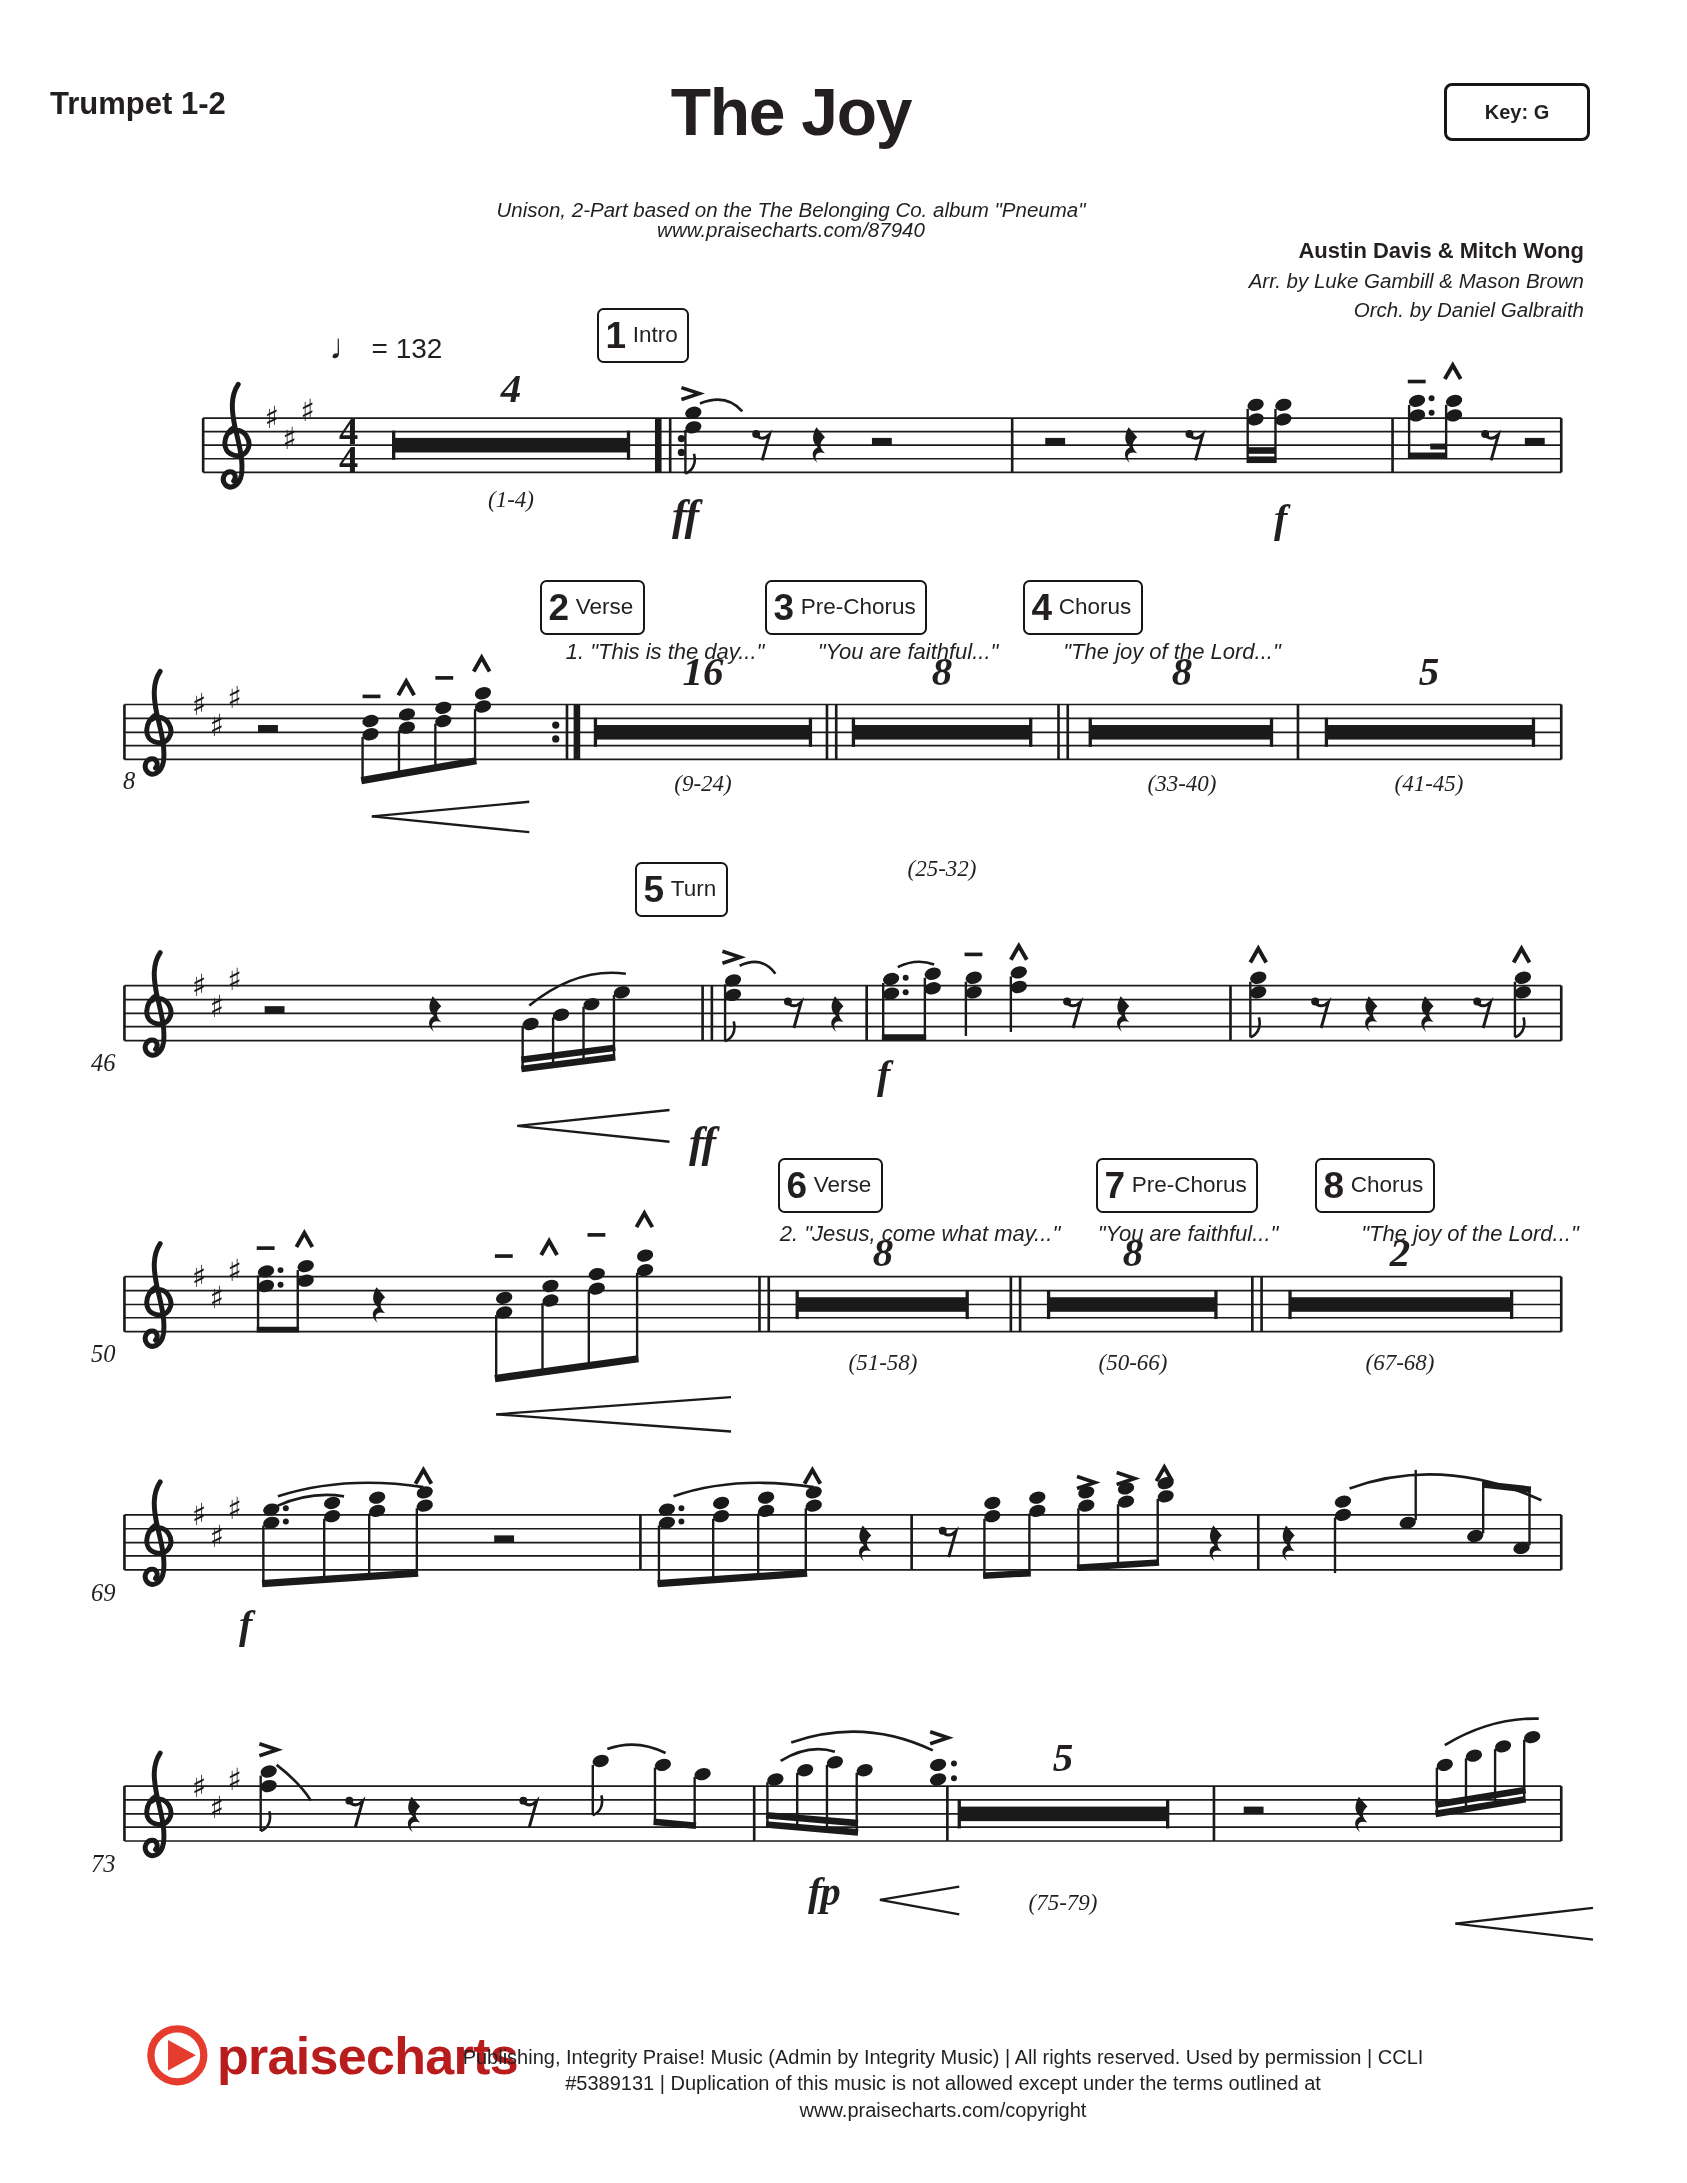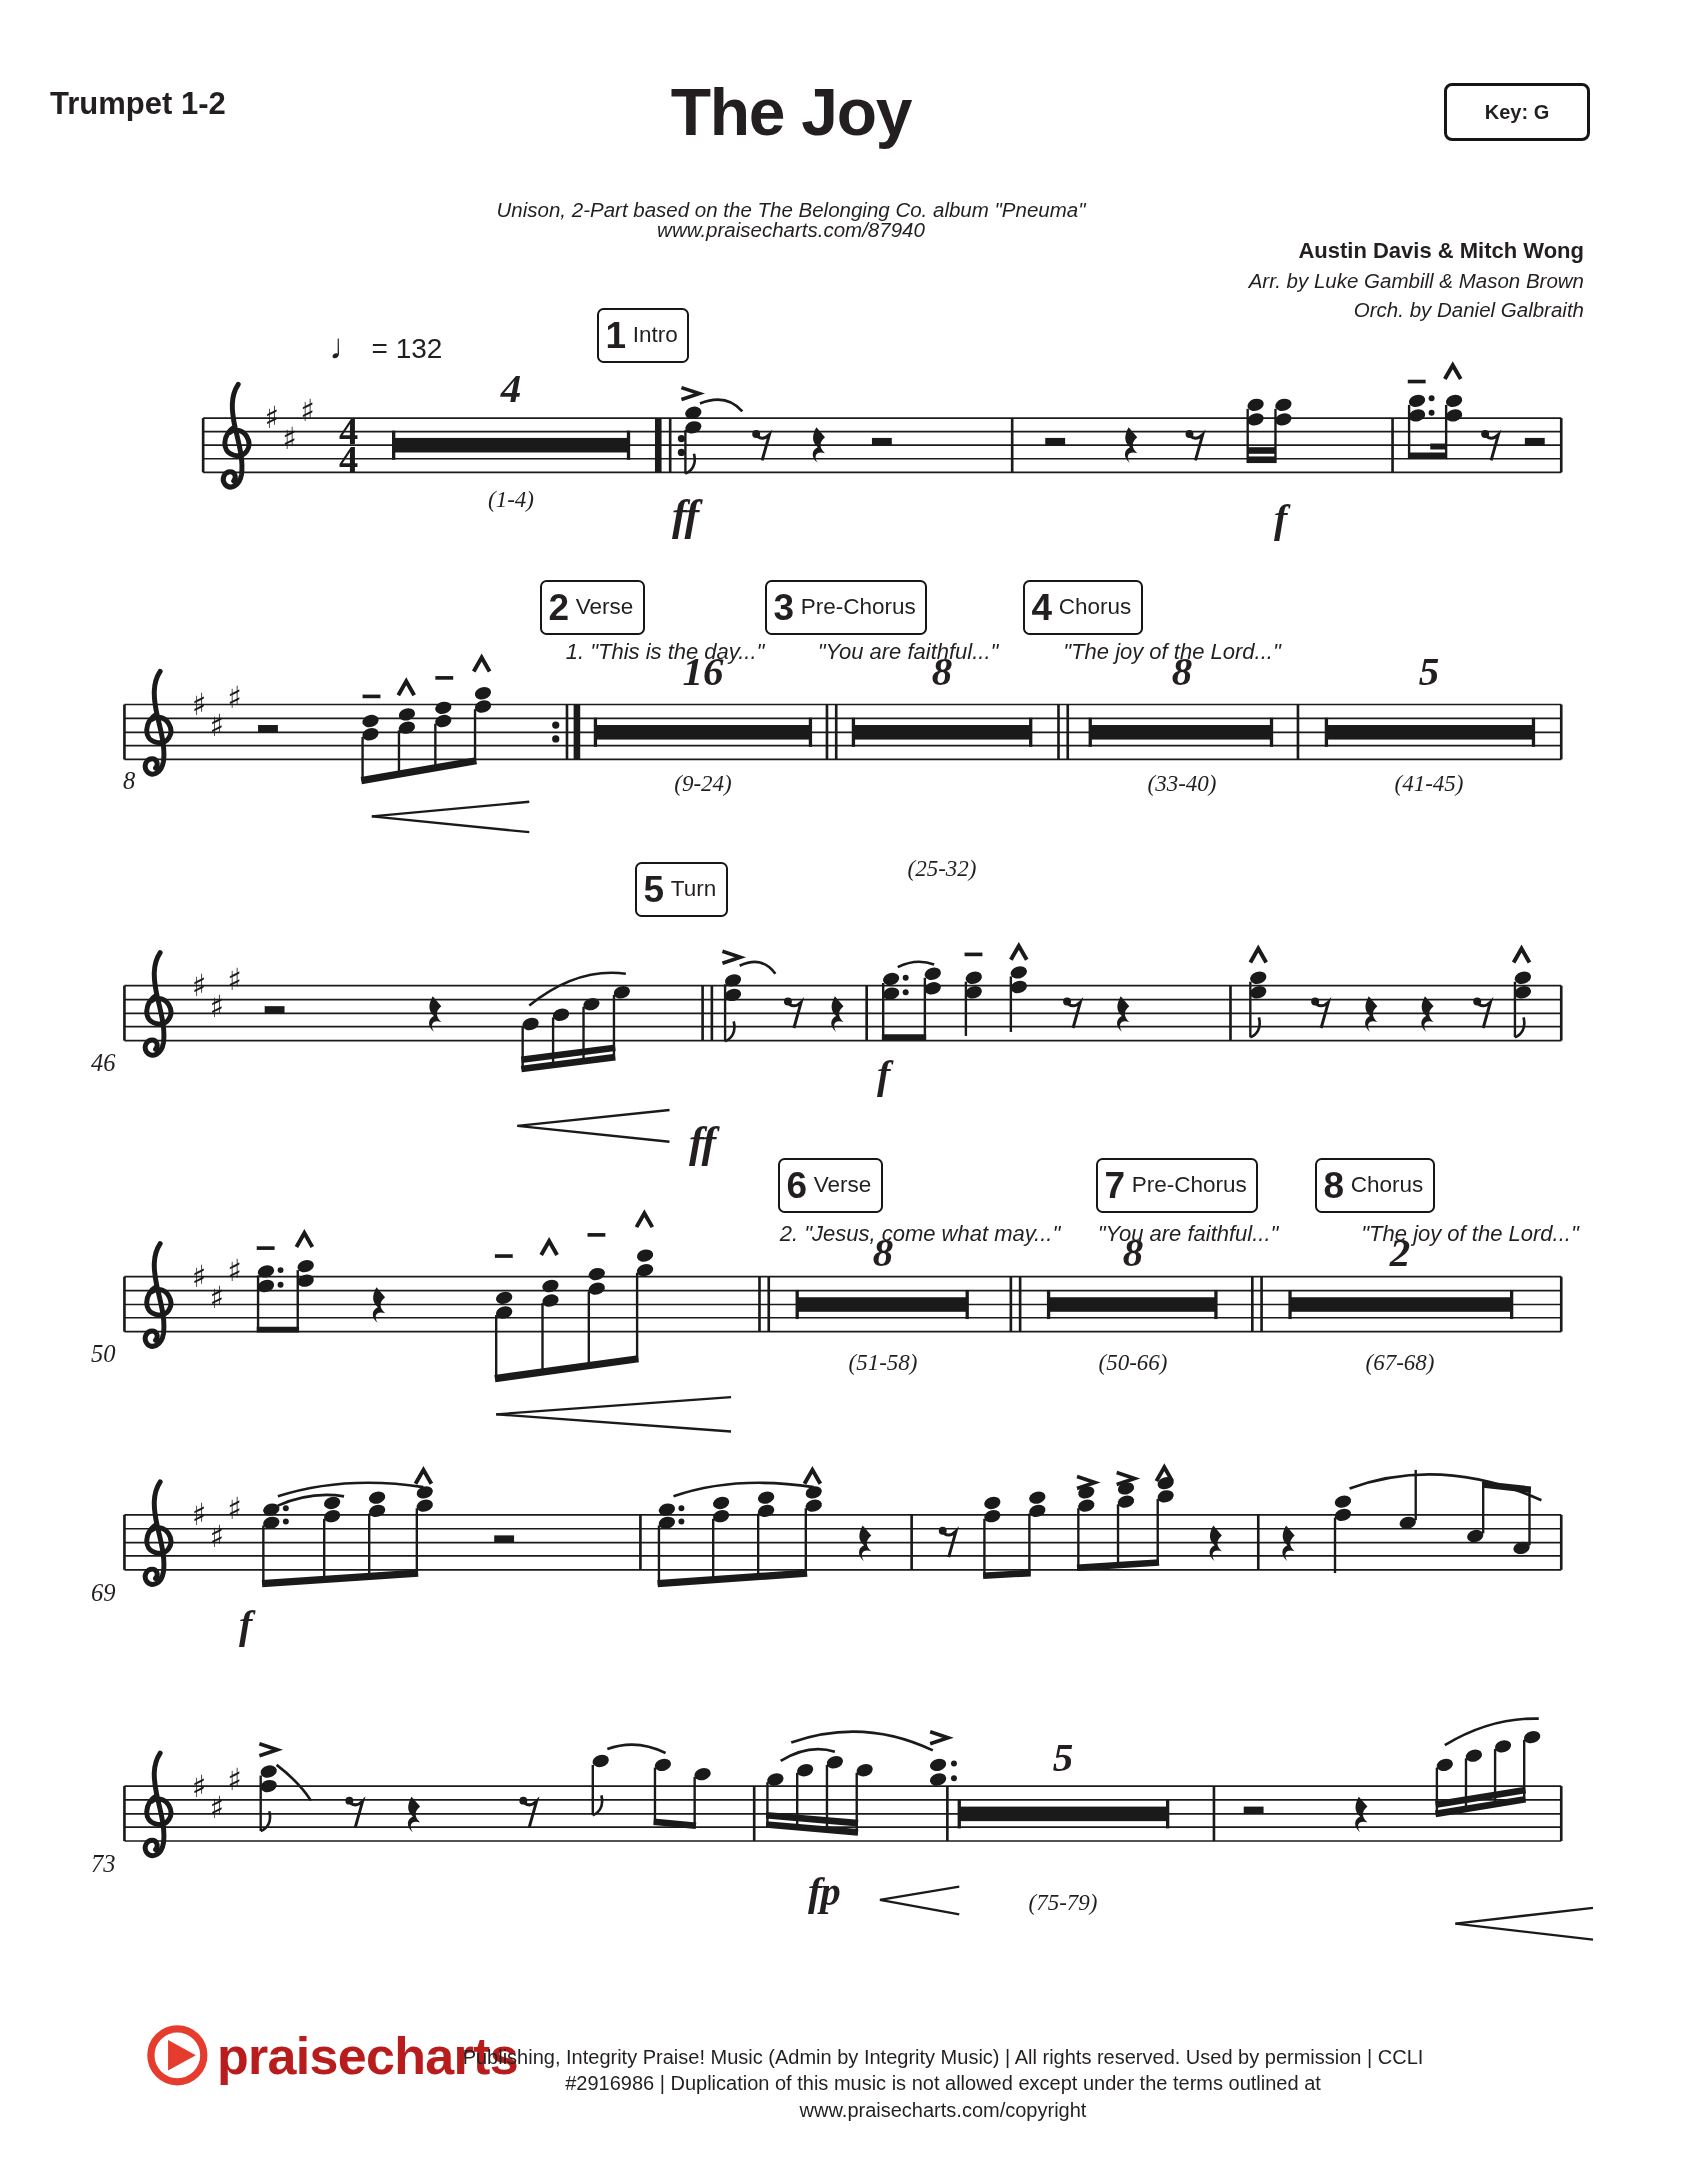--- a/index.html
+++ b/index.html
@@ -654,17 +654,17 @@
 
   <div class="abs dyn" style="left:672px;top:490px;font-size:44px;">ff</div>
   <div class="abs dyn" style="left:1274px;top:495px;font-size:40px;">f</div>
   <div class="abs dyn" style="left:689px;top:1117px;font-size:44px;">ff</div>
   <div class="abs dyn" style="left:877px;top:1051px;font-size:40px;">f</div>
   <div class="abs dyn" style="left:239px;top:1601px;font-size:40px;">f</div>
   <div class="abs dyn" style="left:808px;top:1867px;font-size:41px;">fp</div>
 
   <div class="abs logo-text" style="left:217px;top:2026px;">praisecharts</div>
   <div class="abs copy ctr" style="left:943px;top:2046px;">Publishing, Integrity Praise! Music (Admin by Integrity Music) | All rights reserved. Used by permission | CCLI</div>
-  <div class="abs copy ctr" style="left:943px;top:2072px;">#2916986 | Duplication of this music is not allowed except under the terms outlined at</div>
+  <div class="abs copy ctr" style="left:943px;top:2072px;">#5389131 | Duplication of this music is not allowed except under the terms outlined at</div>
   <div class="abs copy ctr" style="left:943px;top:2099px;">www.praisecharts.com/copyright</div>
 
 </div>
 
 
 </body></html>

